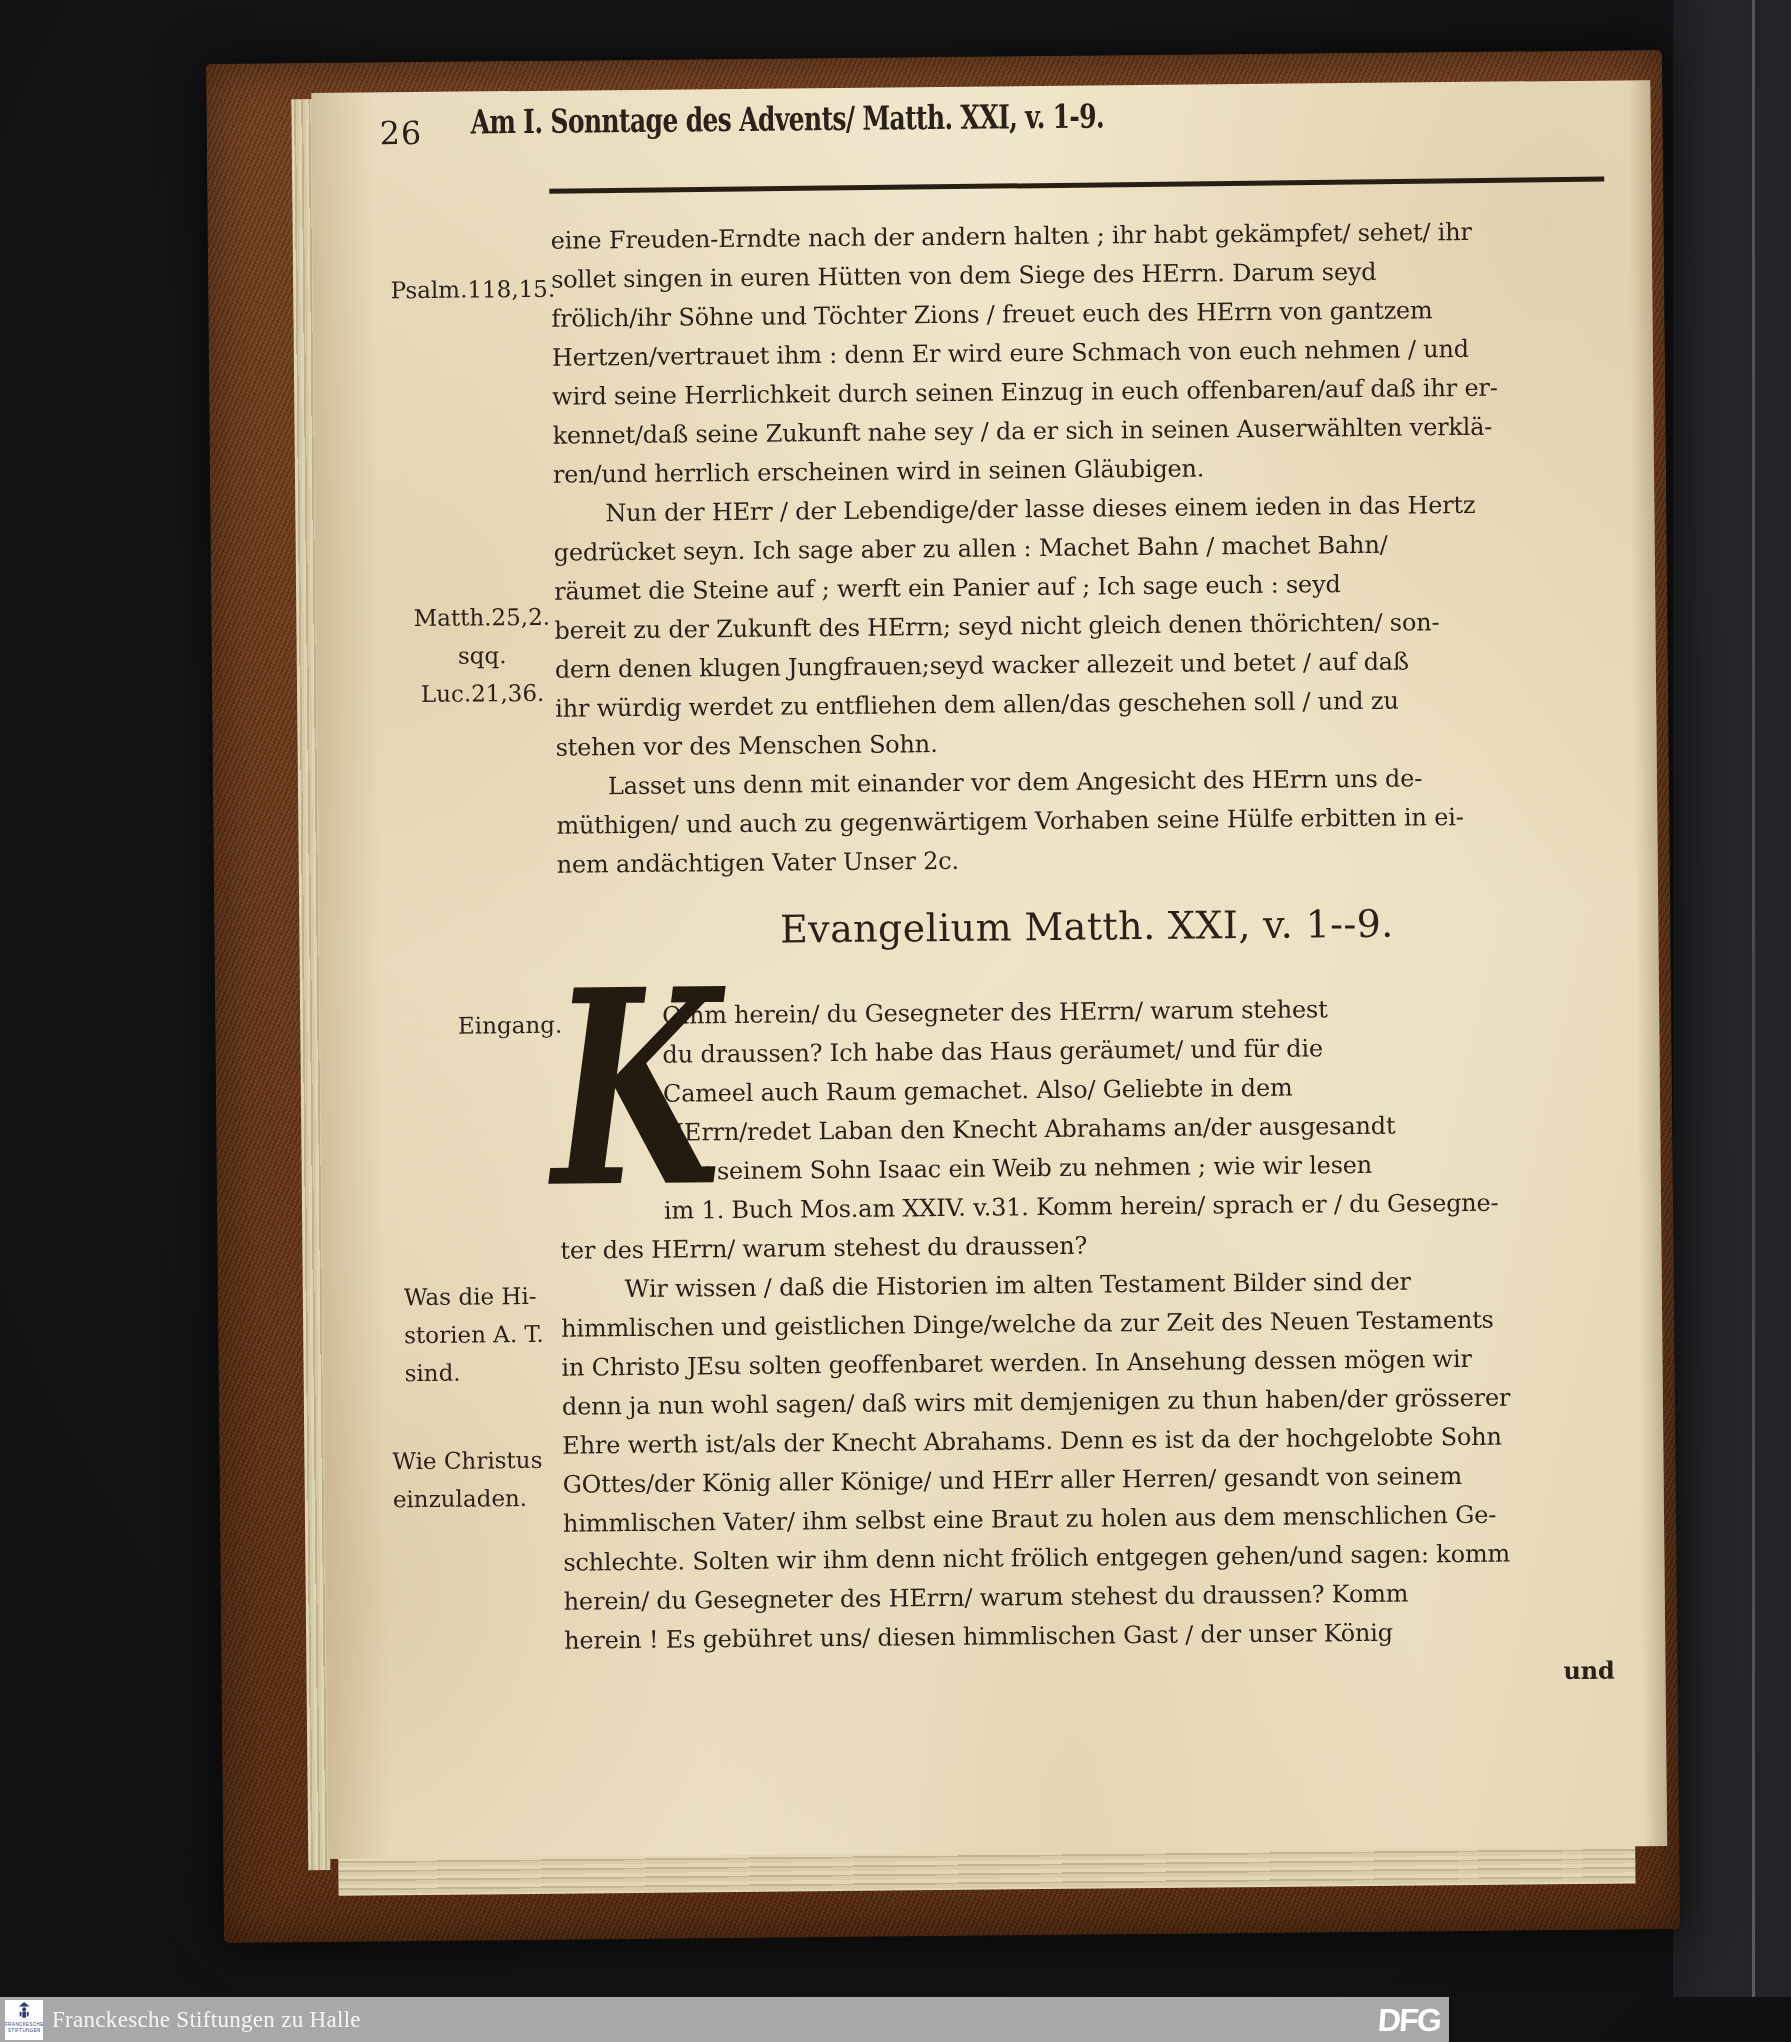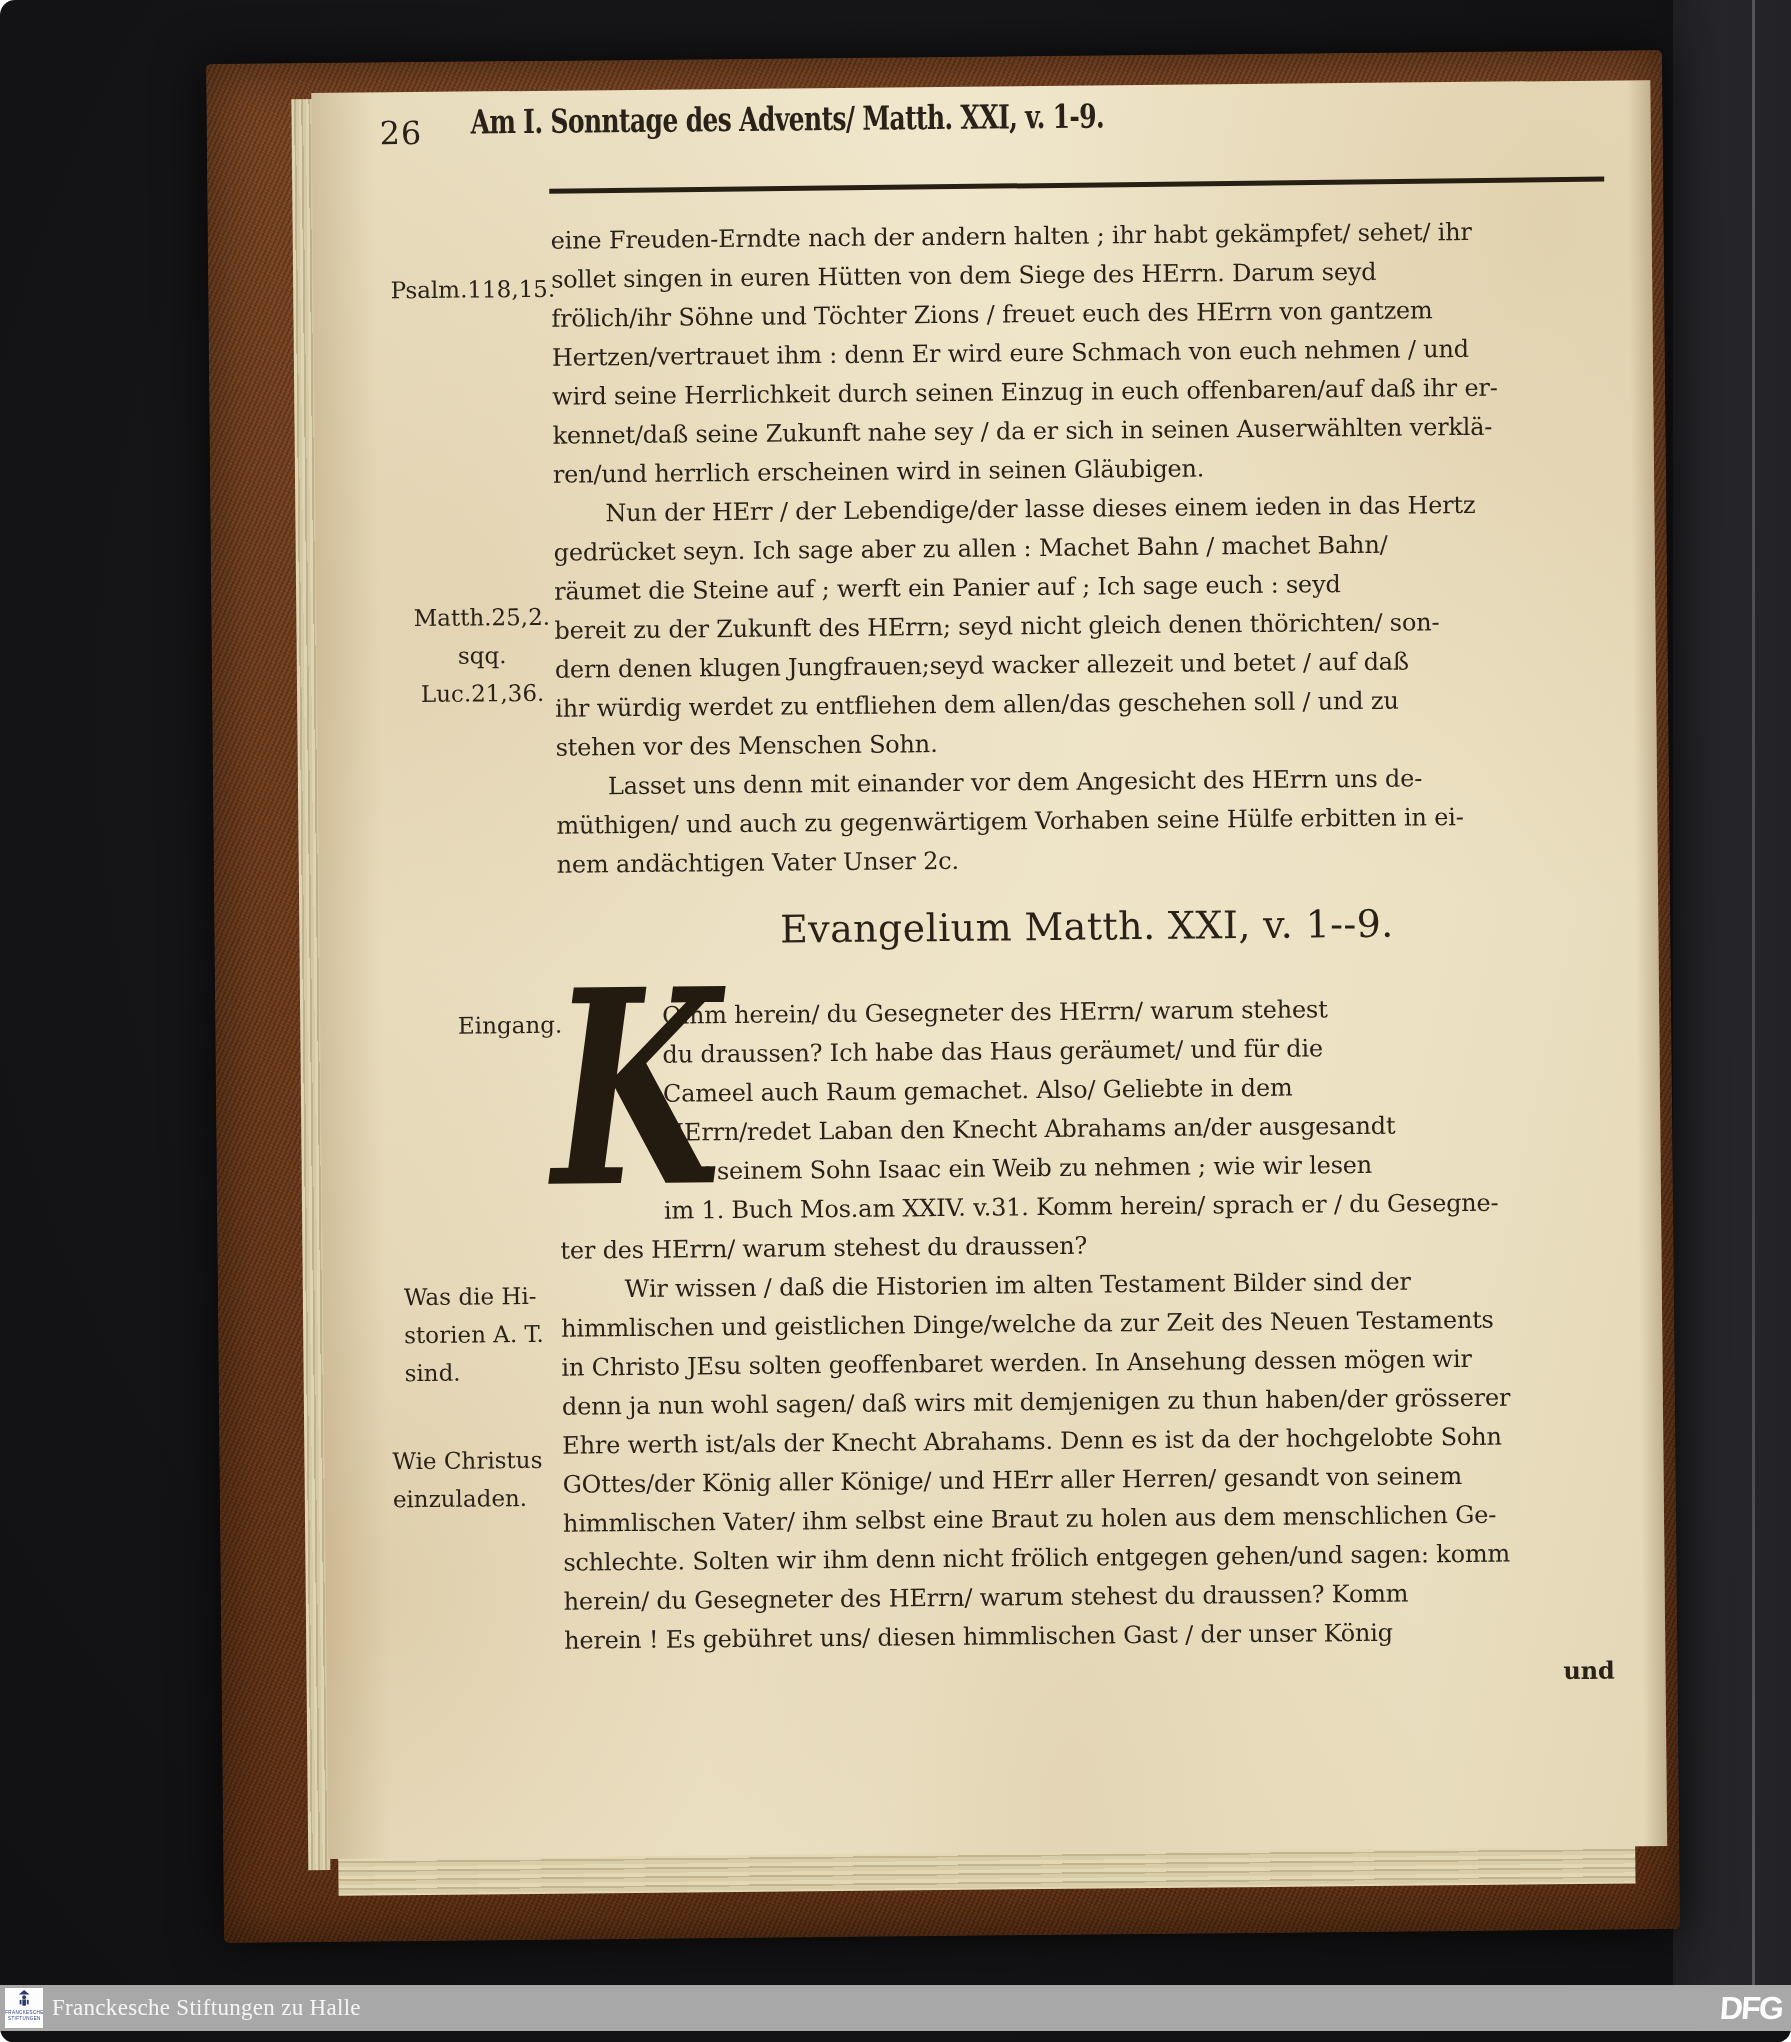--- a/index.html
+++ b/index.html
@@ -1,18 +1,18 @@
 <!DOCTYPE html>
 <html style="font-size:14.3px"><head>
 <meta charset="utf-8">
 <style>
   html,body{margin:0;padding:0;width:1791px;height:2043px;overflow:hidden;
     font-family:"DejaVu Serif", serif;}
   .stage{position:absolute;inset:0;width:1791px;height:2043px;
-    background:radial-gradient(ellipse at 45% 35%, #1b1b1e 0%, #141416 55%, #101012 100%);border-radius:15px;}
+    background:radial-gradient(ellipse at 45% 35%, #1b1b1e 0%, #141416 55%, #101012 100%);}
   
   .right-strip{position:absolute;left:1673px;top:0;width:118px;height:1997px;
     background:linear-gradient(90deg,#202024,#26262a 40%,#232327);}
   .right-strip .edge-line{position:absolute;left:79px;top:0;width:2.7px;height:100%;
     background:linear-gradient(180deg,#55555c,#46464c 60%,#5a5a60);}
   
   .book{position:absolute;left:215px;top:57px;width:1456px;height:1879px;
     transform:rotate(-0.55deg);transform-origin:50% 50%;
     background:
       repeating-linear-gradient(115deg, rgba(0,0,0,.20) 0 1.8px, rgba(0,0,0,0) 1.8px 4.5px),
@@ -54,21 +54,21 @@
   .section-heading{margin:21.5px 0 41px 0;text-align:center;font-size:38px;line-height:50px;
     letter-spacing:0.4px;white-space:nowrap;}
   .gospel{white-space:normal;}
   .dropcap{float:left;width:104px;height:199px;position:relative;}
   .dropcap span{position:absolute;left:-7.2px;top:-25px;display:inline-block;
     font-size:269px;line-height:233px;font-style:italic;font-weight:bold;
     transform:scaleX(.72);transform-origin:left top;color:#241b10;}
   .gospel .body{white-space:pre-line;}
   .catchword{text-align:right;padding-right:9px;font-weight:bold;}
   
-  .footer-bar{position:absolute;left:0;bottom:12px;width:1791px;height:46px;background:#a8a8a8;}
+  .footer-bar{position:absolute;left:0;bottom:0;width:1449px;height:46px;background:#a8a8a8;}
   .logo-box{position:absolute;left:5.4px;top:2.7px;width:38px;height:40px;background:#fdfdfd;
     display:flex;flex-direction:column;align-items:center;justify-content:flex-start;}
   .logo-emblem{margin-top:2.7px;}
   .logo-caption{font-family:"Liberation Sans",sans-serif;font-size:4.5px;line-height:5.4px;
     color:#2c3a6e;text-align:center;white-space:pre-line;letter-spacing:0.4px;margin-top:1.8px;}
   .institution{position:absolute;left:52px;top:0;height:46px;display:flex;align-items:center;
     color:#f5f5f5;font-family:"Liberation Serif",serif;font-size:23px;letter-spacing:0.3px;}
   .dfg{position:absolute;right:9px;top:0;height:46px;display:flex;align-items:center;
     color:#ffffff;font-family:"Liberation Sans",sans-serif;font-weight:bold;font-size:32px;
     letter-spacing:-1.8px;transform:skewX(-4deg);}

